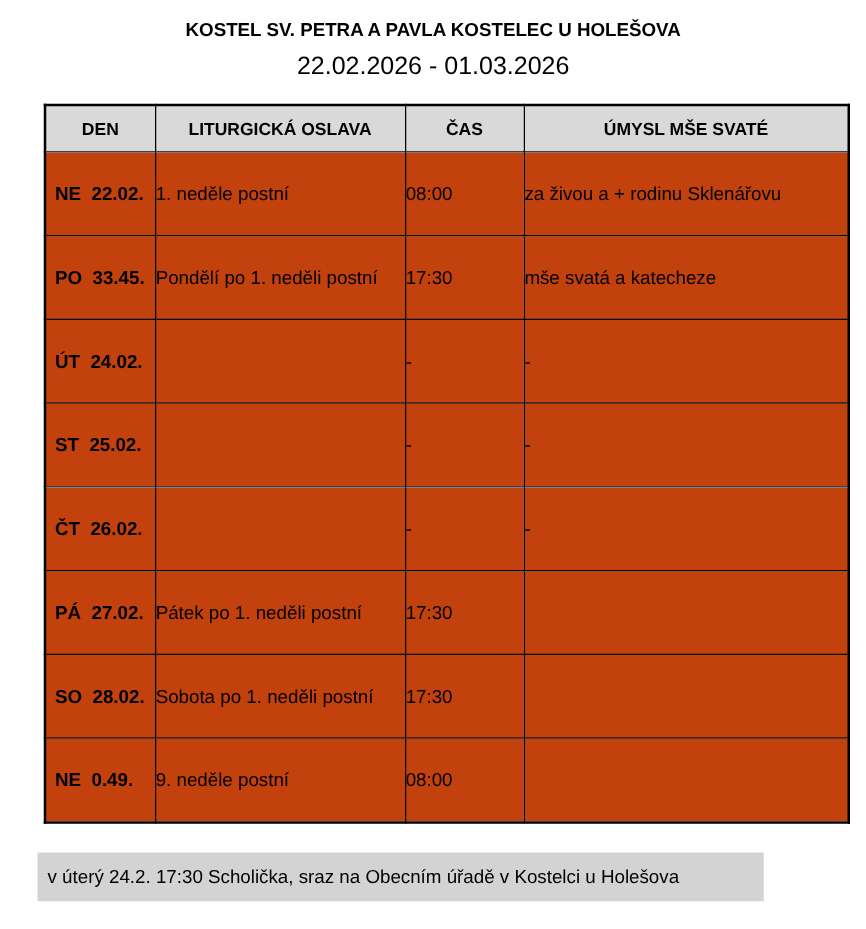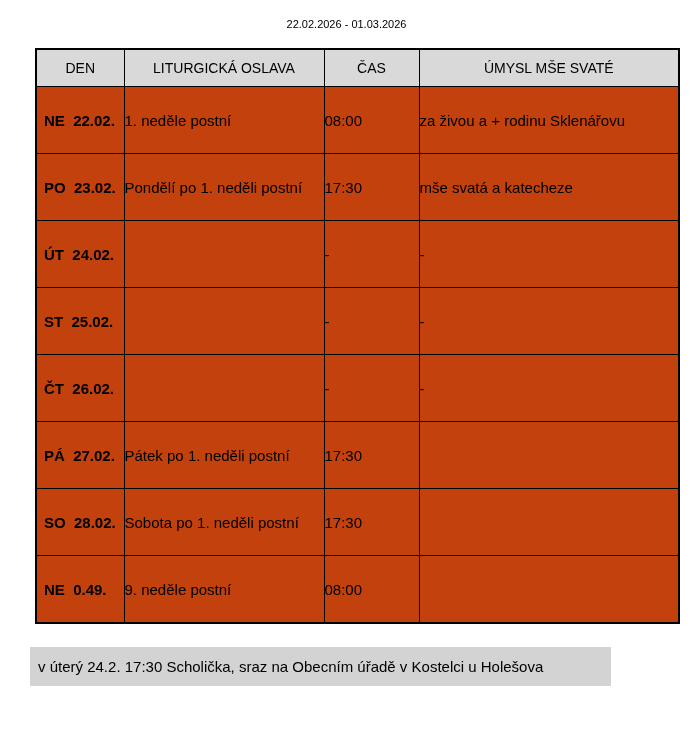--- a/index.html
+++ b/index.html
@@ -8,37 +8,37 @@
     background: #ffffff;
     color: #000000;
     font-family: "Liberation Sans", sans-serif;
   }
   body { height: 743px; overflow: hidden; }
 
   .page { padding-top: 14px; }
 
   .title-block { text-align: center; line-height: 1.45; }
   .title, .subtitle { font-size: 15px; font-weight: bold; }
-  .date-range { font-size: 11px; font-weight: normal; margin-top: 3px; }
+  .date-range { font-size: 20px; font-weight: normal; margin-top: 3px; }
 
   table.schedule {
     border-collapse: collapse;
     table-layout: fixed;
     width: 643px;
     margin: 15px 0 0 35px;
     border: 2px solid #000;
     font-size: 15px;
   }
   table.schedule th, table.schedule td {
     border: 1px solid #000;
     overflow: hidden;
   }
   table.schedule th {
     background: #d9d9d9;
-    font-weight: normal;
+    font-weight: bold;
     height: 38px;
     text-align: center;
     font-size: 14px;
   }
   table.schedule td { height: 67px; background: #c2410c; }
 
   td.den-cell {
     background: #d9d9d9;
     font-weight: bold;
     text-align: left;
@@ -54,20 +54,21 @@
     font-size: 15px;
     padding: 11px 8px;
   }
 </style>
 </head>
 <body>
 
 <div class="page">
 
   <div class="title-block">
+    <div class="subtitle">KOSTEL SV. PETRA A PAVLA KOSTELEC U HOLEŠOVA</div>
     <div class="date-range">22.02.2026 - 01.03.2026</div>
   </div>
 
   <table class="schedule">
     <colgroup>
       <col style="width:88px">
       <col style="width:200px">
       <col style="width:95px">
       <col style="width:260px">
     </colgroup>
@@ -80,21 +81,21 @@
       </tr>
     </thead>
     <tbody>
       <tr>
         <td class="den-cell">NE  22.02.</td>
         <td class="center-cell">1. neděle postní</td>
         <td class="center-cell">08:00</td>
         <td class="center-cell">za živou a + rodinu Sklenářovu</td>
       </tr>
       <tr>
-        <td class="den-cell">PO  23.02.</td>
+        <td class="den-cell">PO  33.45.</td>
         <td class="center-cell">Pondělí po 1. neděli postní</td>
         <td class="center-cell">17:30</td>
         <td class="center-cell">mše svatá a katecheze</td>
       </tr>
       <tr>
         <td class="den-cell">ÚT  24.02.</td>
         <td class="center-cell"></td>
         <td class="center-cell">-</td>
         <td class="center-cell">-</td>
       </tr>

